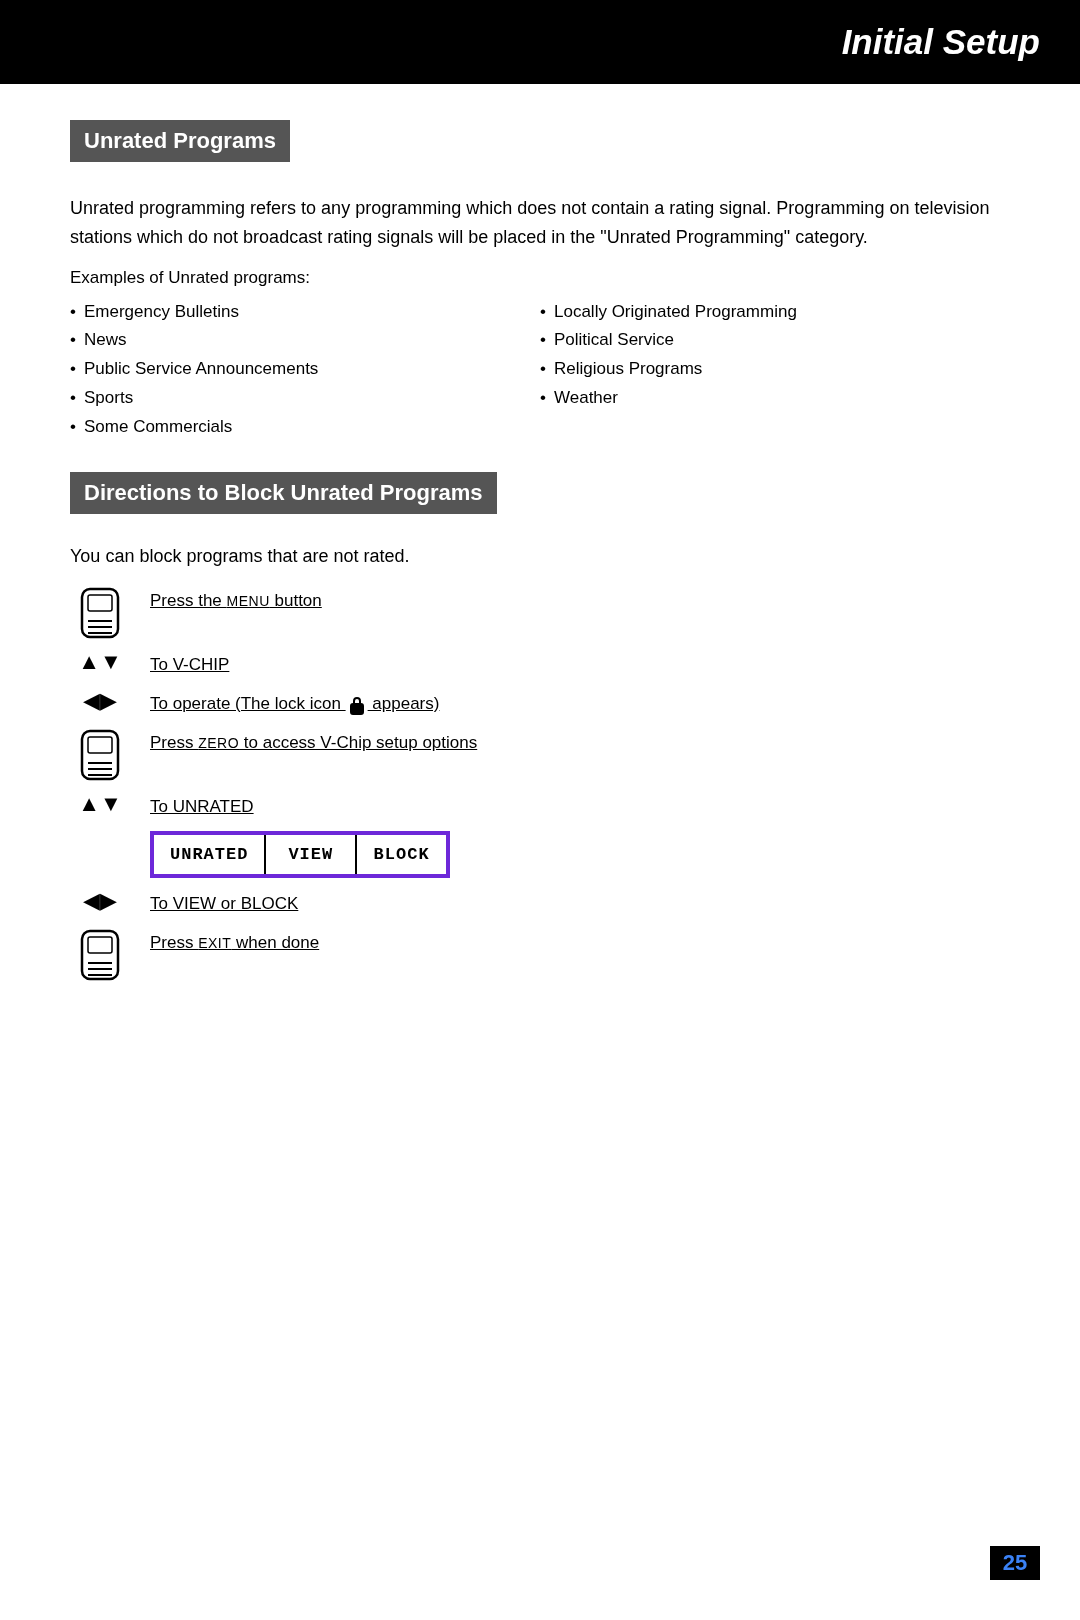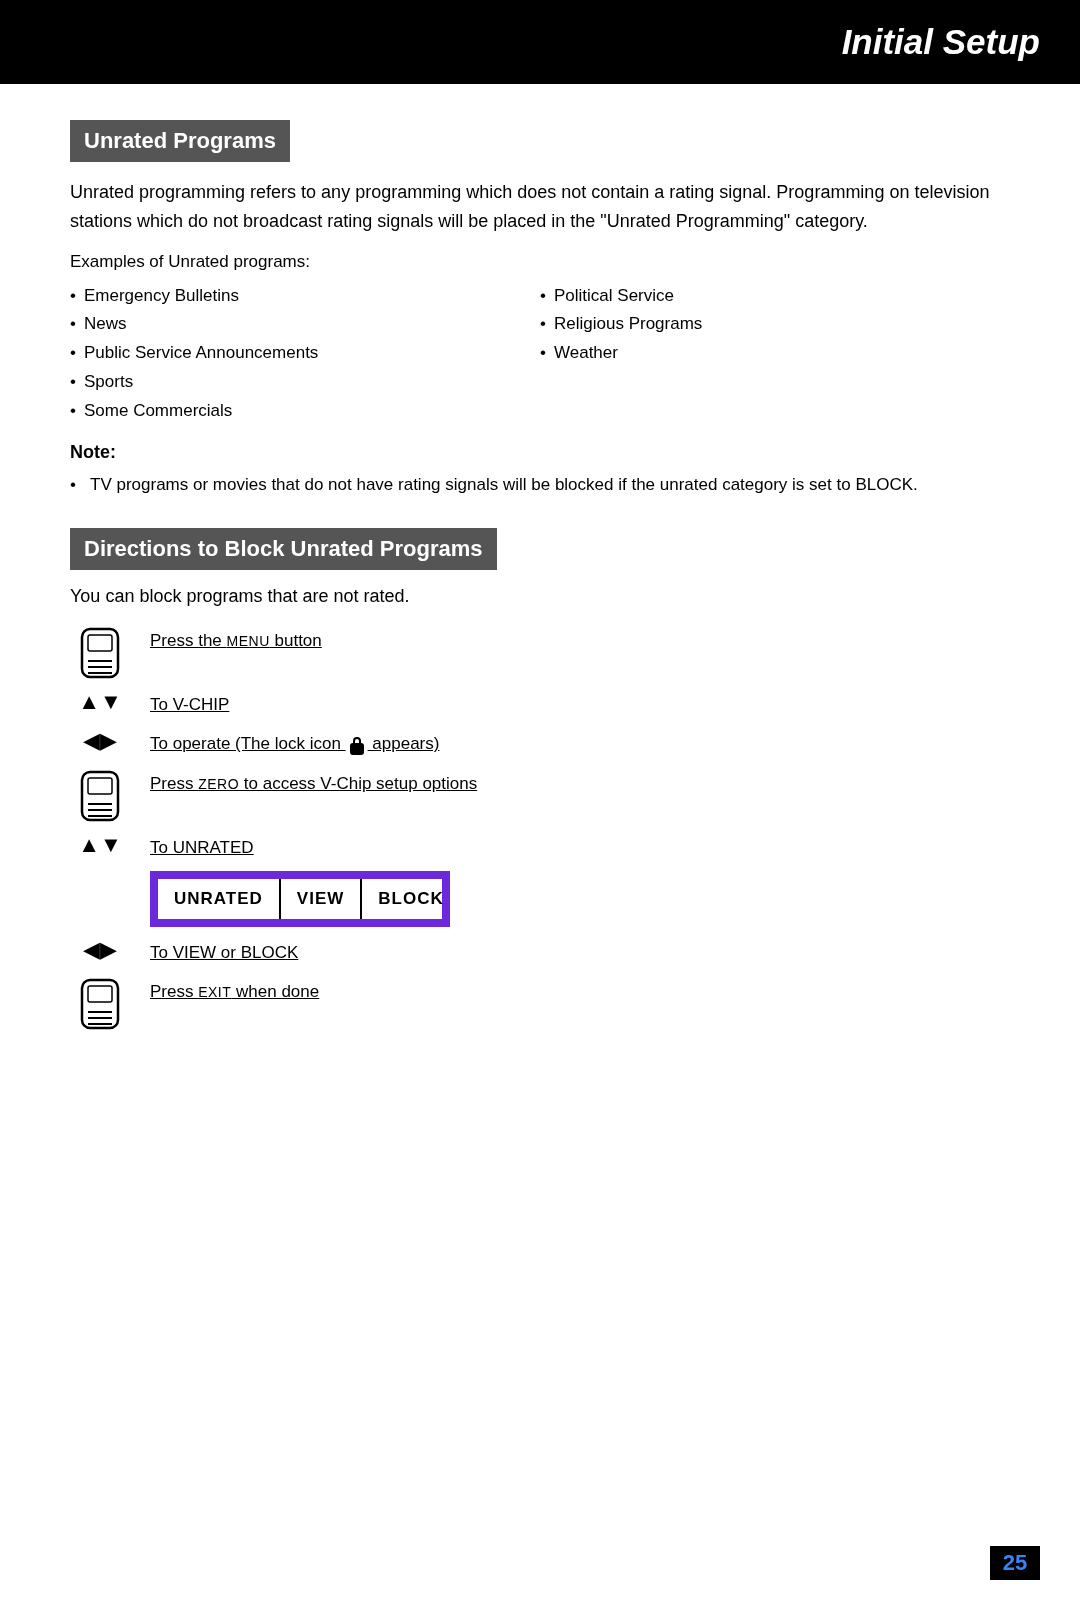--- a/index.html
+++ b/index.html
@@ -34,21 +34,21 @@
       padding: 36px 70px 40px 70px;
     }
 
     .section-header {
       background: #555555;
       color: #ffffff;
       font-size: 22px;
       font-weight: bold;
       padding: 8px 14px;
       display: inline-block;
-      margin-bottom: 16px;
+      margin-bottom: 32px;
       width: auto;
     }
 
     .section-block {
       margin-bottom: 30px;
     }
 
     .body-text {
       font-size: 18px;
       line-height: 1.6;
@@ -154,23 +154,24 @@
       font-size: 22px;
       line-height: 1;
     }
 
     .arrow-leftright {
       font-size: 22px;
       line-height: 1;
     }
 
     .menu-table {
-      border: 8px solid #6d28d9;
+      border: 4px solid #6d28d9;
       width: 300px;
       margin: 10px 0 10px 80px;
+      font-family: Liberation Mono, monospace;
     }
 
     .menu-table-row {
       display: flex;
     }
 
     .menu-table-cell {
       flex: 1;
       padding: 10px 16px;
       font-size: 17px;
@@ -227,31 +228,28 @@
         <ul>
           <li>Emergency Bulletins</li>
           <li>News</li>
           <li>Public Service Announcements</li>
           <li>Sports</li>
           <li>Some Commercials</li>
         </ul>
       </div>
       <div class="list-column">
         <ul>
+          <li>Locally Originated Programming</li>
           <li>Political Service</li>
           <li>Religious Programs</li>
           <li>Weather</li>
         </ul>
       </div>
     </div>
 
-    <div class="note-section">
-      <p class="note-label">Note:</p>
-      <p class="note-item">TV programs or movies that do not have rating signals will be blocked if the unrated category is set to BLOCK.</p>
-    </div>
   </div>
 
   <div class="directions-section">
     <div class="section-header">Directions to Block Unrated Programs</div>
 
     <p class="directions-text">You can block programs that are not rated.</p>
 
     
     <div class="instruction-row">
       <div class="icon-cell">

